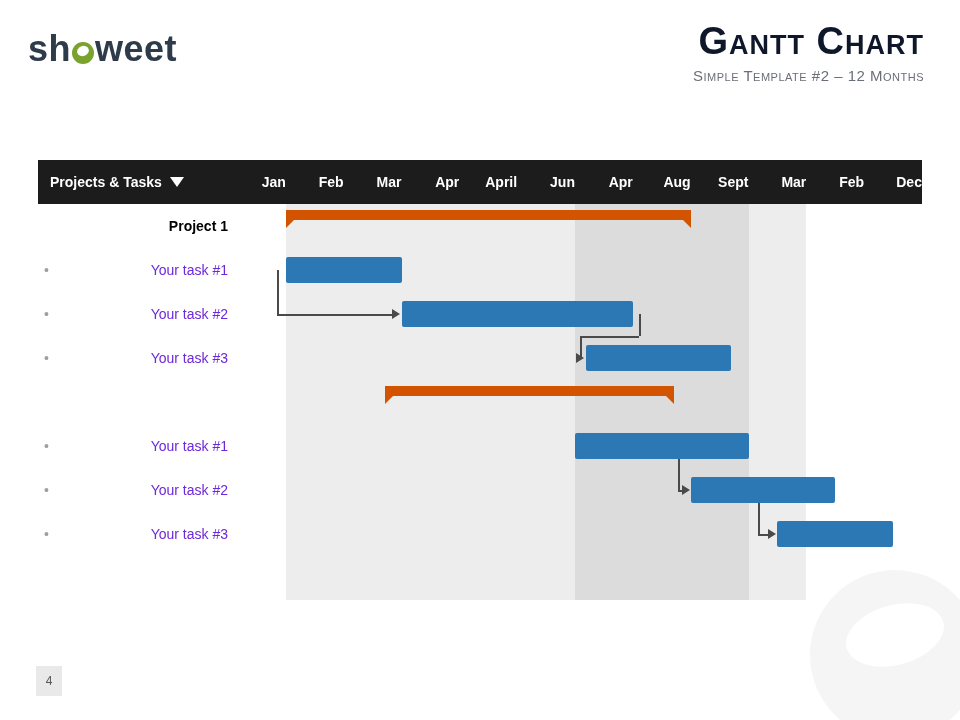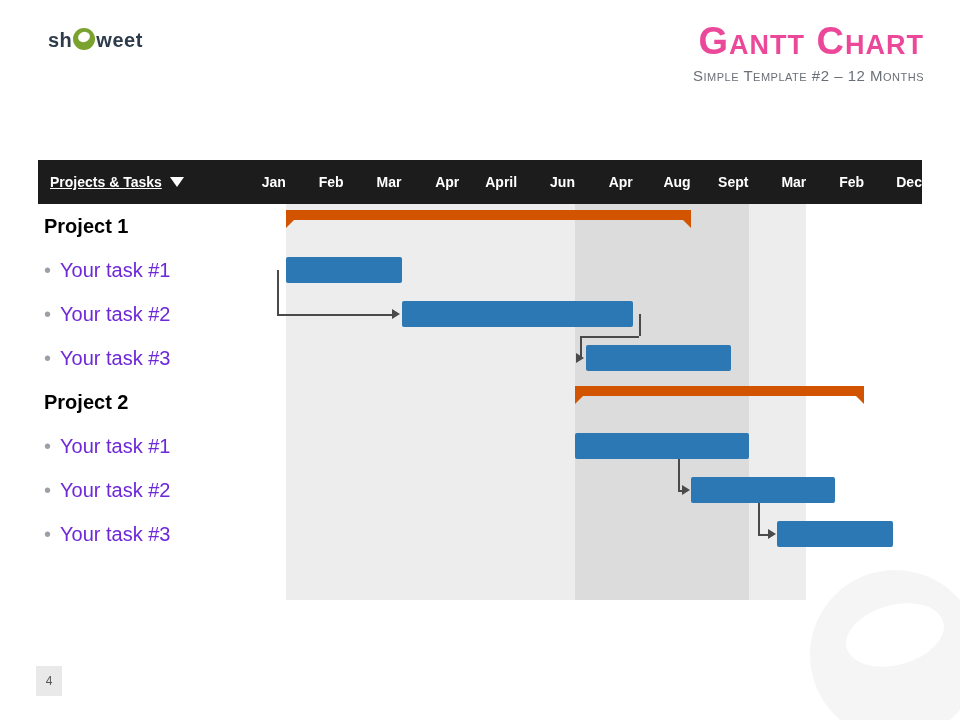--- a/index.html
+++ b/index.html
@@ -1,43 +1,43 @@
 <!DOCTYPE html>
 <html><head>
 <meta charset="utf-8">
 <style>
   * { box-sizing: border-box; margin: 0; padding: 0; }
   html, body { width: 960px; height: 720px; font-family: "Segoe UI", Arial, sans-serif; background: #fff; color: #1a1a1a; overflow: hidden; }
   .slide { position: relative; width: 960px; height: 720px; }
 
   
-  .logo { position: absolute; left: 28px; top: 28px; font-size: 20px; font-weight: 600; color: #2d3b4a; letter-spacing: .5px; margin-left: 20px; }
+  .logo { position: absolute; left: 28px; top: 28px; font-size: 36px; font-weight: 600; color: #2d3b4a; letter-spacing: .5px; }
   .logo .o { display: inline-block; position: relative; width: 22px; height: 22px; background: #7aa22f; border-radius: 50%; vertical-align: -3px; margin: 0 1px; }
   .logo .o::after { content: ""; position: absolute; left: 5px; top: 4px; width: 12px; height: 10px; background: #fff; border-radius: 50% 50% 50% 50%; transform: rotate(-20deg); }
   .title { position: absolute; right: 36px; top: 20px; text-align: right; }
-  .title h1 { font-variant: small-caps; font-weight: 700; color: #ec4899; font-size: 38px; letter-spacing: 1px; margin-left: 12px; }
+  .title h1 { font-variant: small-caps; font-weight: 700; color: #0f172a; font-size: 38px; letter-spacing: 1px; margin-left: 12px; }
   .title .sub { font-variant: small-caps; color: #6a6f77; font-size: 15px; margin-top: 4px; letter-spacing: .5px; }
 
   
   .chart { position: absolute; left: 38px; top: 160px; width: 884px; height: 440px; }
   .header-bar { position: absolute; left: 0; top: 0; width: 884px; height: 44px; background: #1c1c1c; color: #fff; display: flex; align-items: center; font-size: 14px; font-weight: 700; }
-  .header-bar .leftlbl { width: 190px; padding-left: 12px; display: flex; align-items: center; gap: 8px; text-decoration: underline; }
+  .header-bar .leftlbl { width: 190px; padding-left: 12px; display: flex; align-items: center; gap: 8px; }
   .tri { width: 0; height: 0; border-left: 7px solid transparent; border-right: 7px solid transparent; border-top: 10px solid #fff; display: inline-block; }
   .months { flex: 1; display: flex; }
   .months div { flex: 1; text-align: right; font-weight: 700; }
 
   .grid { position: absolute; left: 190px; top: 44px; width: 694px; height: 396px; }
   .col { position: absolute; top: 0; bottom: 0; }
   .shade-a { background: #ededed; } 
   .shade-b { background: #dcdcdc; } 
   .shade-c { background: #ededed; } 
 
   .rows { position: absolute; left: 0; top: 44px; width: 884px; }
   .row { height: 44px; display: flex; align-items: center; }
-  .row .lbl { width: 190px; font-size: 20px; color: #222; }
+  .row .lbl { width: 190px; font-size: 14px; color: #222; text-align: right; }
   .row.project .lbl { font-weight: 800; color: #000; padding-left: 6px; }
   .row.task .lbl { color: #6d28d9; padding-left: 22px; position: relative; }
   .row.task .lbl::before { content: "•"; position: absolute; left: 6px; color: #9aa0a6; }
   .barspace { position: relative; flex: 1; height: 100%; } 
   .proj-span { position: absolute; top: 6px; height: 10px; background: #d35400; }
   .proj-span::before, .proj-span::after { content:""; position:absolute; top:10px; width:0; height:0; border-top:8px solid #d35400; }
   .proj-span::before { left:0; border-right:8px solid transparent; }
   .proj-span::after  { right:0; border-left:8px solid transparent; }
   .task-bar { position: absolute; top: 9px; height: 26px; background: #2b78b5; border-radius: 2px; }
   .conn { position: absolute; border: 1px solid #4a4a4a; border-radius: 0; }
@@ -125,21 +125,20 @@
       </div>
 
       <div class="row task">
         <div class="lbl">Your task #3</div>
         <div class="barspace">
           <div class="task-bar" style="left:358px; width:144.6px"></div>
         </div>
       </div>
 
       <div class="row project">
-        <div class="lbl">Project 2</div>
         <div class="barspace">
           <div class="proj-span" style="left:347.0px; width:289.2px"></div>
         </div>
       </div>
 
       <div class="row task">
         <div class="lbl">Your task #1</div>
         <div class="barspace">
           <div class="task-bar" style="left:347.0px; width:173.5px"></div>
           <div class="conn v" style="left:450px; top:35px; height:31px;"></div>

